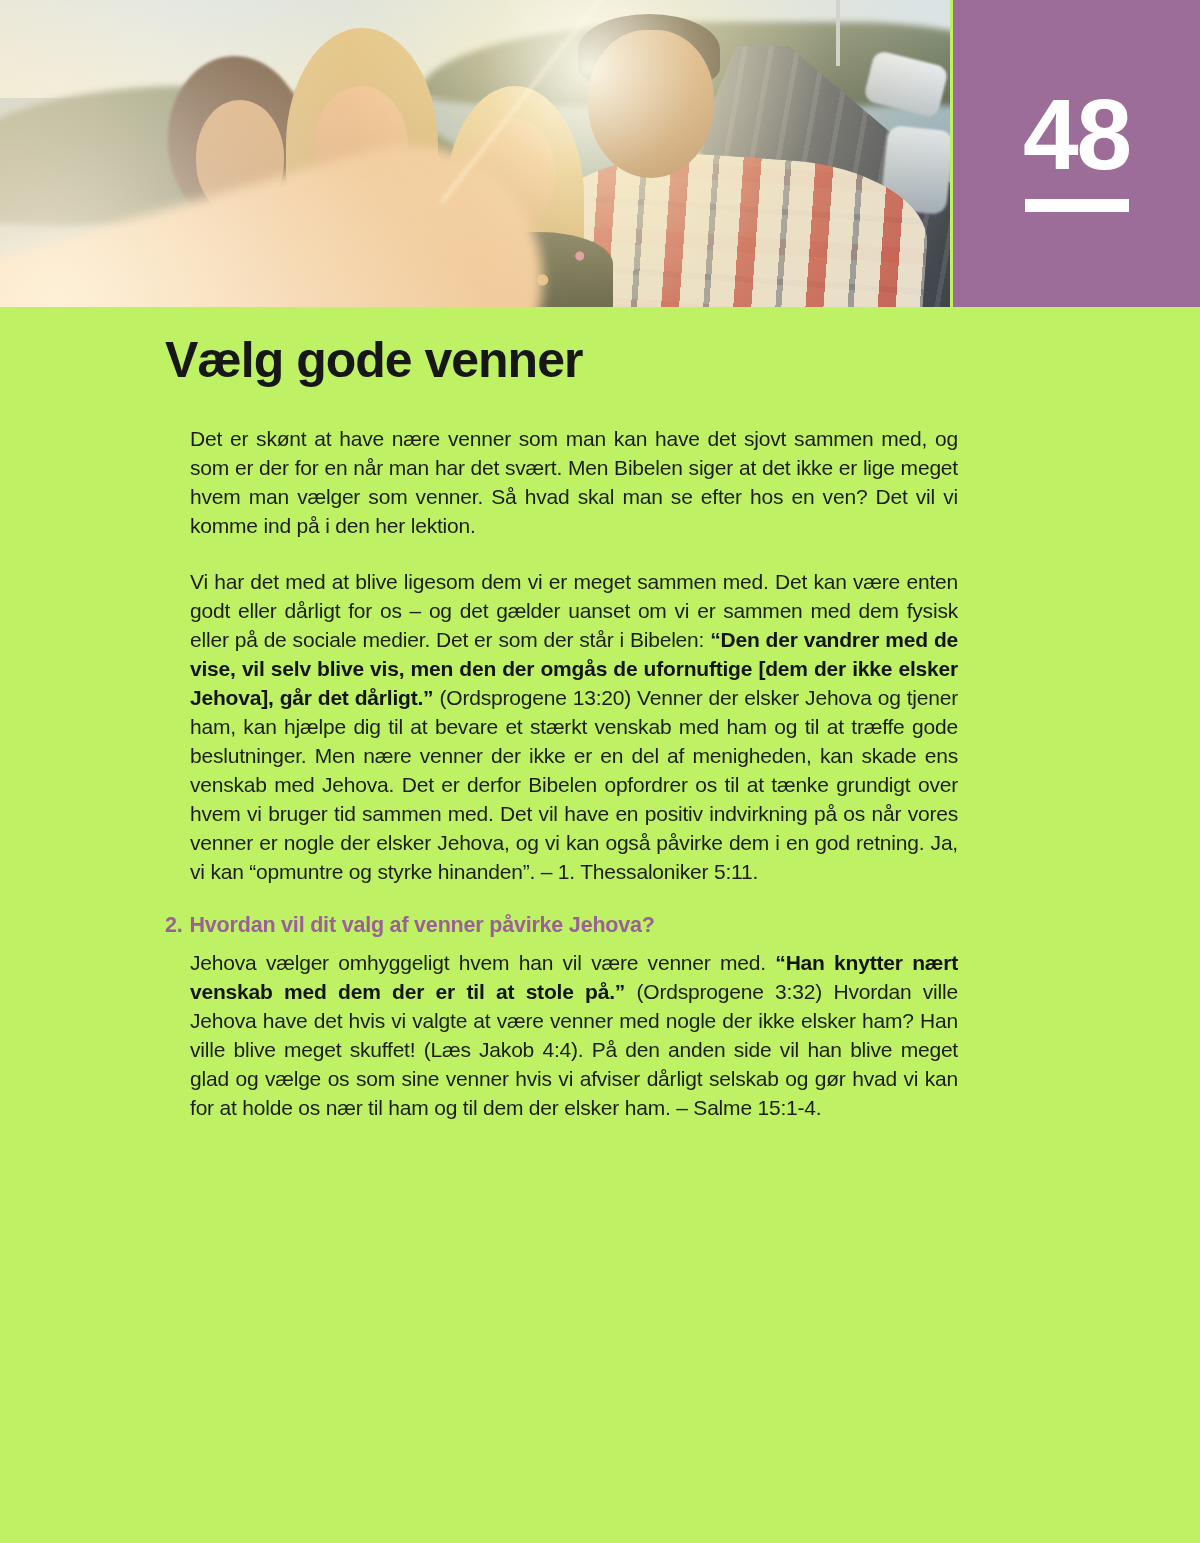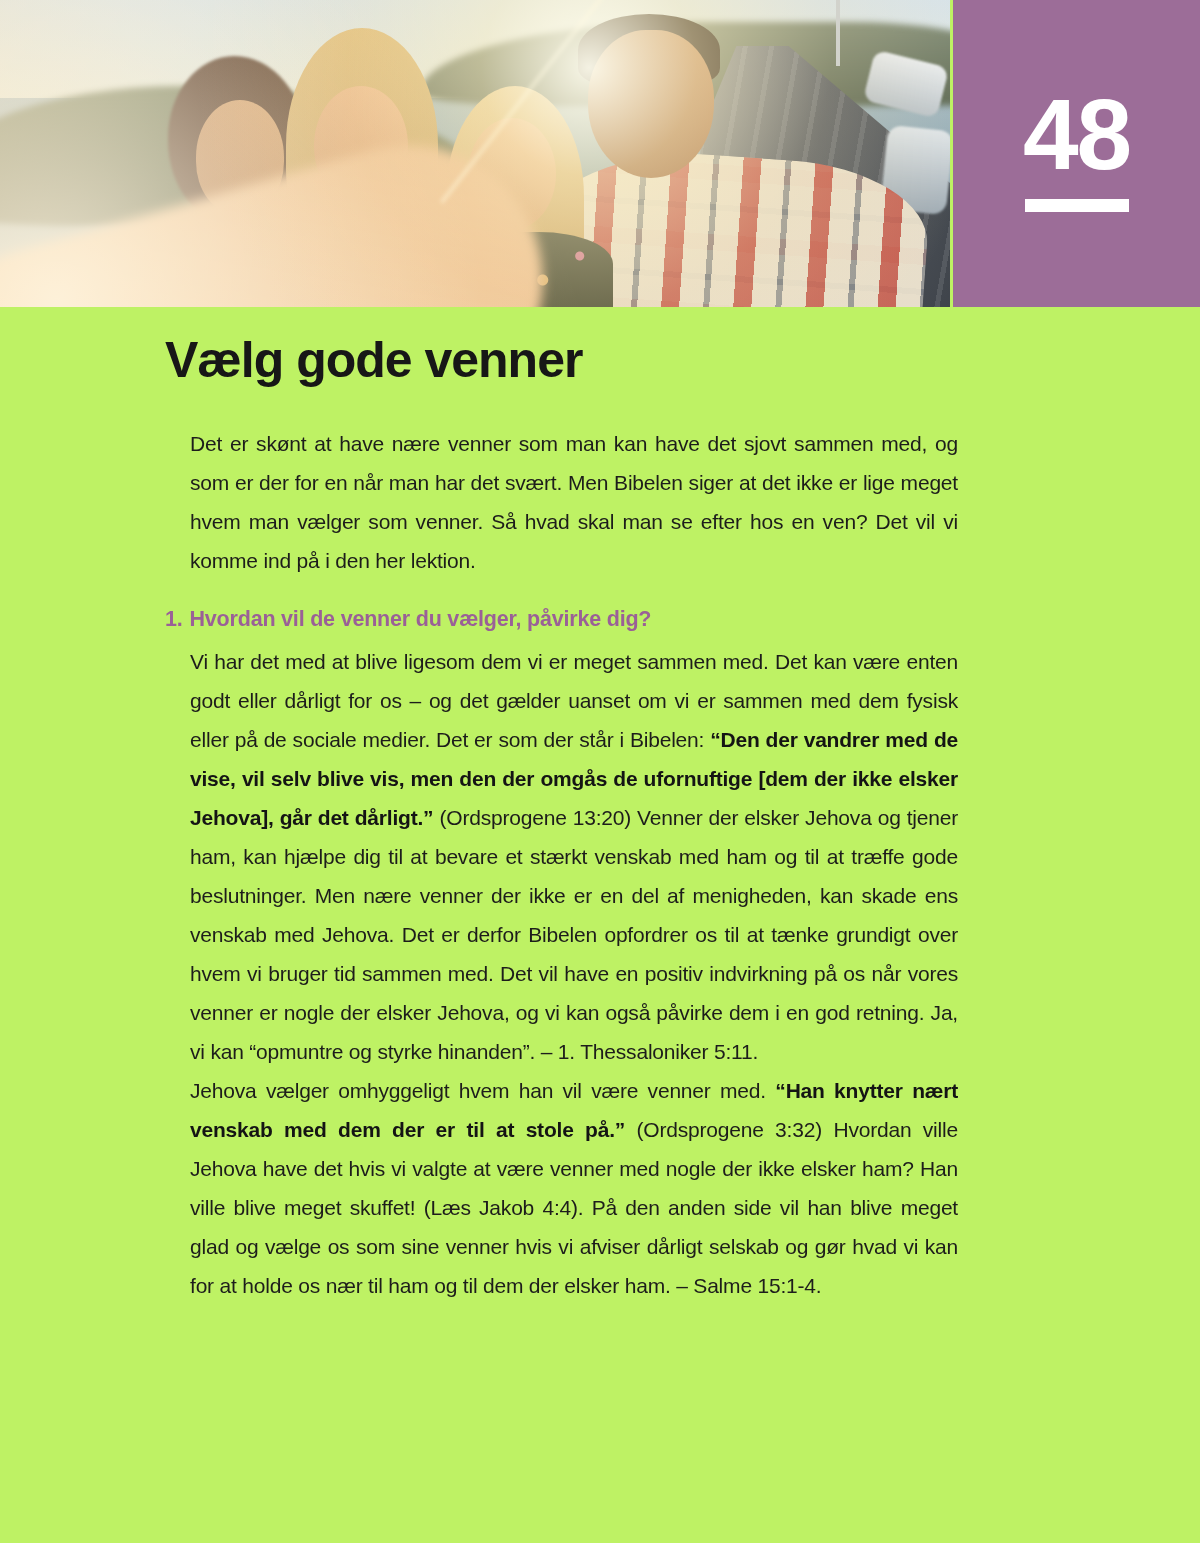--- a/index.html
+++ b/index.html
@@ -99,21 +99,21 @@
   
   .badge{flex:1;background:#9c6d98;display:flex;flex-direction:column;align-items:center;}
   .badge-number{margin-top:95px;font-size:100px;line-height:0.78;font-weight:700;
     color:#ffffff;letter-spacing:-2px;}
   .badge-underline{width:104px;height:13px;background:#ffffff;margin-top:26px;}
 
   
   .content{padding:26px 242px 0 165px;}
   .title{margin:0 0 37px;font-size:50px;line-height:1.08;font-weight:700;
     letter-spacing:-1px;color:#171717;}
-  .intro,.body{margin:0 0 0 25px;font-size:21px;line-height:39px;
+  .intro,.body{margin:0 0 0 25px;font-size:21px;line-height:29px;
     letter-spacing:-0.2px;text-align:justify;}
   .intro{margin-bottom:27px;}
   .question{margin:27px 0 10px;font-size:21.5px;font-weight:700;
     letter-spacing:-0.2px;color:#9a6097;}
   .q-num{margin-right:7px;}
   .body b{font-weight:700;color:#141414;}
 </style>
 </head>
 <body>
 
@@ -157,24 +157,24 @@
     </div>
   </header>
 
   <main class="content">
 
     <h1 class="title">Vælg gode venner</h1>
 
     <p class="intro">Det er skønt at have nære venner som man kan have det sjovt sammen med, og som er der for en når man har det svært. Men Bibelen siger at det ikke er lige meget hvem man vælger som venner. Så hvad skal man se efter hos en ven? Det vil vi komme ind på i den her lektion.</p>
 
     <section>
-      <h2 class="question">
-        <span class="q-num">1.</span><span>Hvordan vil de venner du vælger, påvirke dig?</span>
-      </h2>
       <p class="body"><span>Vi har det med at blive ligesom dem vi er meget sammen med. Det kan være enten godt eller dårligt for os – og det gælder uanset om vi er sammen med dem fysisk eller på de sociale medier. Det er som der står i Bibelen: </span><b>“Den der vandrer med de vise, vil selv blive vis, men den der omgås de ufornuftige [dem der ikke elsker Jehova], går det dårligt.”</b><span> (Ordsprogene 13:20) Venner der elsker Jehova og tjener ham, kan hjælpe dig til at bevare et stærkt venskab med ham og til at træffe gode beslutninger. Men nære venner der ikke er en del af menigheden, kan skade ens venskab med Jehova. Det er derfor Bibelen opfordrer os til at tænke grundigt over hvem vi bruger tid sammen med. Det vil have en positiv indvirkning på os når vores venner er nogle der elsker Jehova, og vi kan også påvirke dem i en god retning. Ja, vi kan “opmuntre og styrke hinanden”. – 1. Thessaloniker 5:11.</span></p>
     </section>
 
     <section>
+      <h2 class="question">
+        <span class="q-num">2.</span><span>Hvordan vil dit valg af venner påvirke Jehova?</span>
+      </h2>
       <p class="body"><span>Jehova vælger omhyggeligt hvem han vil være venner med. </span><b>“Han knytter nært venskab med dem der er til at stole på.”</b><span> (Ordsprogene 3:32) Hvordan ville Jehova have det hvis vi valgte at være venner med nogle der ikke elsker ham? Han ville blive meget skuffet! (Læs Jakob 4:4). På den anden side vil han blive meget glad og vælge os som sine venner hvis vi afviser dårligt selskab og gør hvad vi kan for at holde os nær til ham og til dem der elsker ham. – Salme 15:1-4.</span></p>
     </section>
 
   </main>
 </div>
 
 </body></html>

